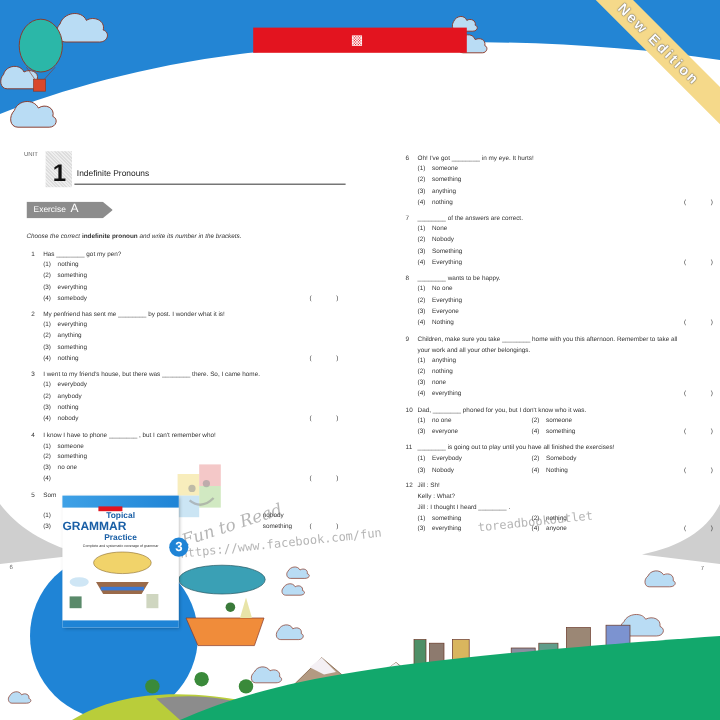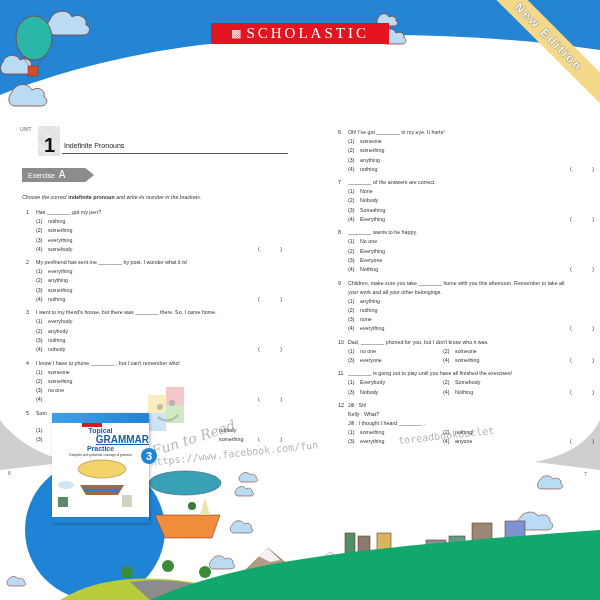--- a/index.html
+++ b/index.html
@@ -60,21 +60,21 @@
 
   .watermark { position: absolute; font-family: "DejaVu Sans Mono", monospace; color: rgba(120,120,120,0.55); font-size: 10px; transform: rotate(-6deg); white-space: nowrap; }
 
   .book-cover {
     position: absolute; left: 52px; top: 413px; width: 97px; height: 110px;
     background: #fff; border-bottom: 6px solid #1f84d6; box-shadow: 1px 1px 3px rgba(0,0,0,0.3);
   }
   .book-cover .top-band { height: 10px; background: linear-gradient(90deg,#3fa1e6,#1f84d6); }
   .book-cover .top-band .tag { display: inline-block; margin-left: 30px; margin-top: 3px; width: 20px; height: 4px; background: #e3141f; }
   .cover-t1 { text-align: center; font-size: 7px; font-weight: bold; color: #1a5fa6; margin-top: 4px; }
-  .cover-t2 { text-align: right; font-size: 10px; font-weight: bold; color: #1a5fa6; text-decoration: underline; }
+  .cover-t2 { text-align: left; font-size: 10px; font-weight: bold; color: #1a5fa6; }
   .cover-t3 { text-align: center; font-size: 7px; font-weight: bold; color: #1a5fa6; }
   .cover-sub { text-align: center; font-size: 3px; color: #333; margin-top: 1px; }
   .cover-level {
     position: absolute; right: -8px; top: 35px; width: 16px; height: 16px; border-radius: 50%;
     background: #1f84d6; color: #fff; font-weight: bold; font-size: 11px; text-align: center; line-height: 16px;
   }
 </style>
 </head>
 <body>
 
@@ -140,21 +140,20 @@
     <circle cx="127" cy="572" r="6"></circle>
       <circle cx="168" cy="566" r="6"></circle>
       <circle cx="205" cy="572" r="6"></circle>
   </g>
 
   <path d="M150 600 C230 565 320 550 600 530 V600 Z" fill="#12a86c"></path>
 </svg>
 
 <div class="brand-logo">
   <span class="book">▩</span>
-  <span>SCHOLASTIC</span>
 </div>
 <div class="ribbon">
   <span>New Edition</span>
 </div>
 
 <div class="page-left">
   <span class="unit-label">UNIT</span>
   <div class="unit-box"></div>
   <span class="unit-num">1</span>
   <span class="unit-title">Indefinite Pronouns</span>

